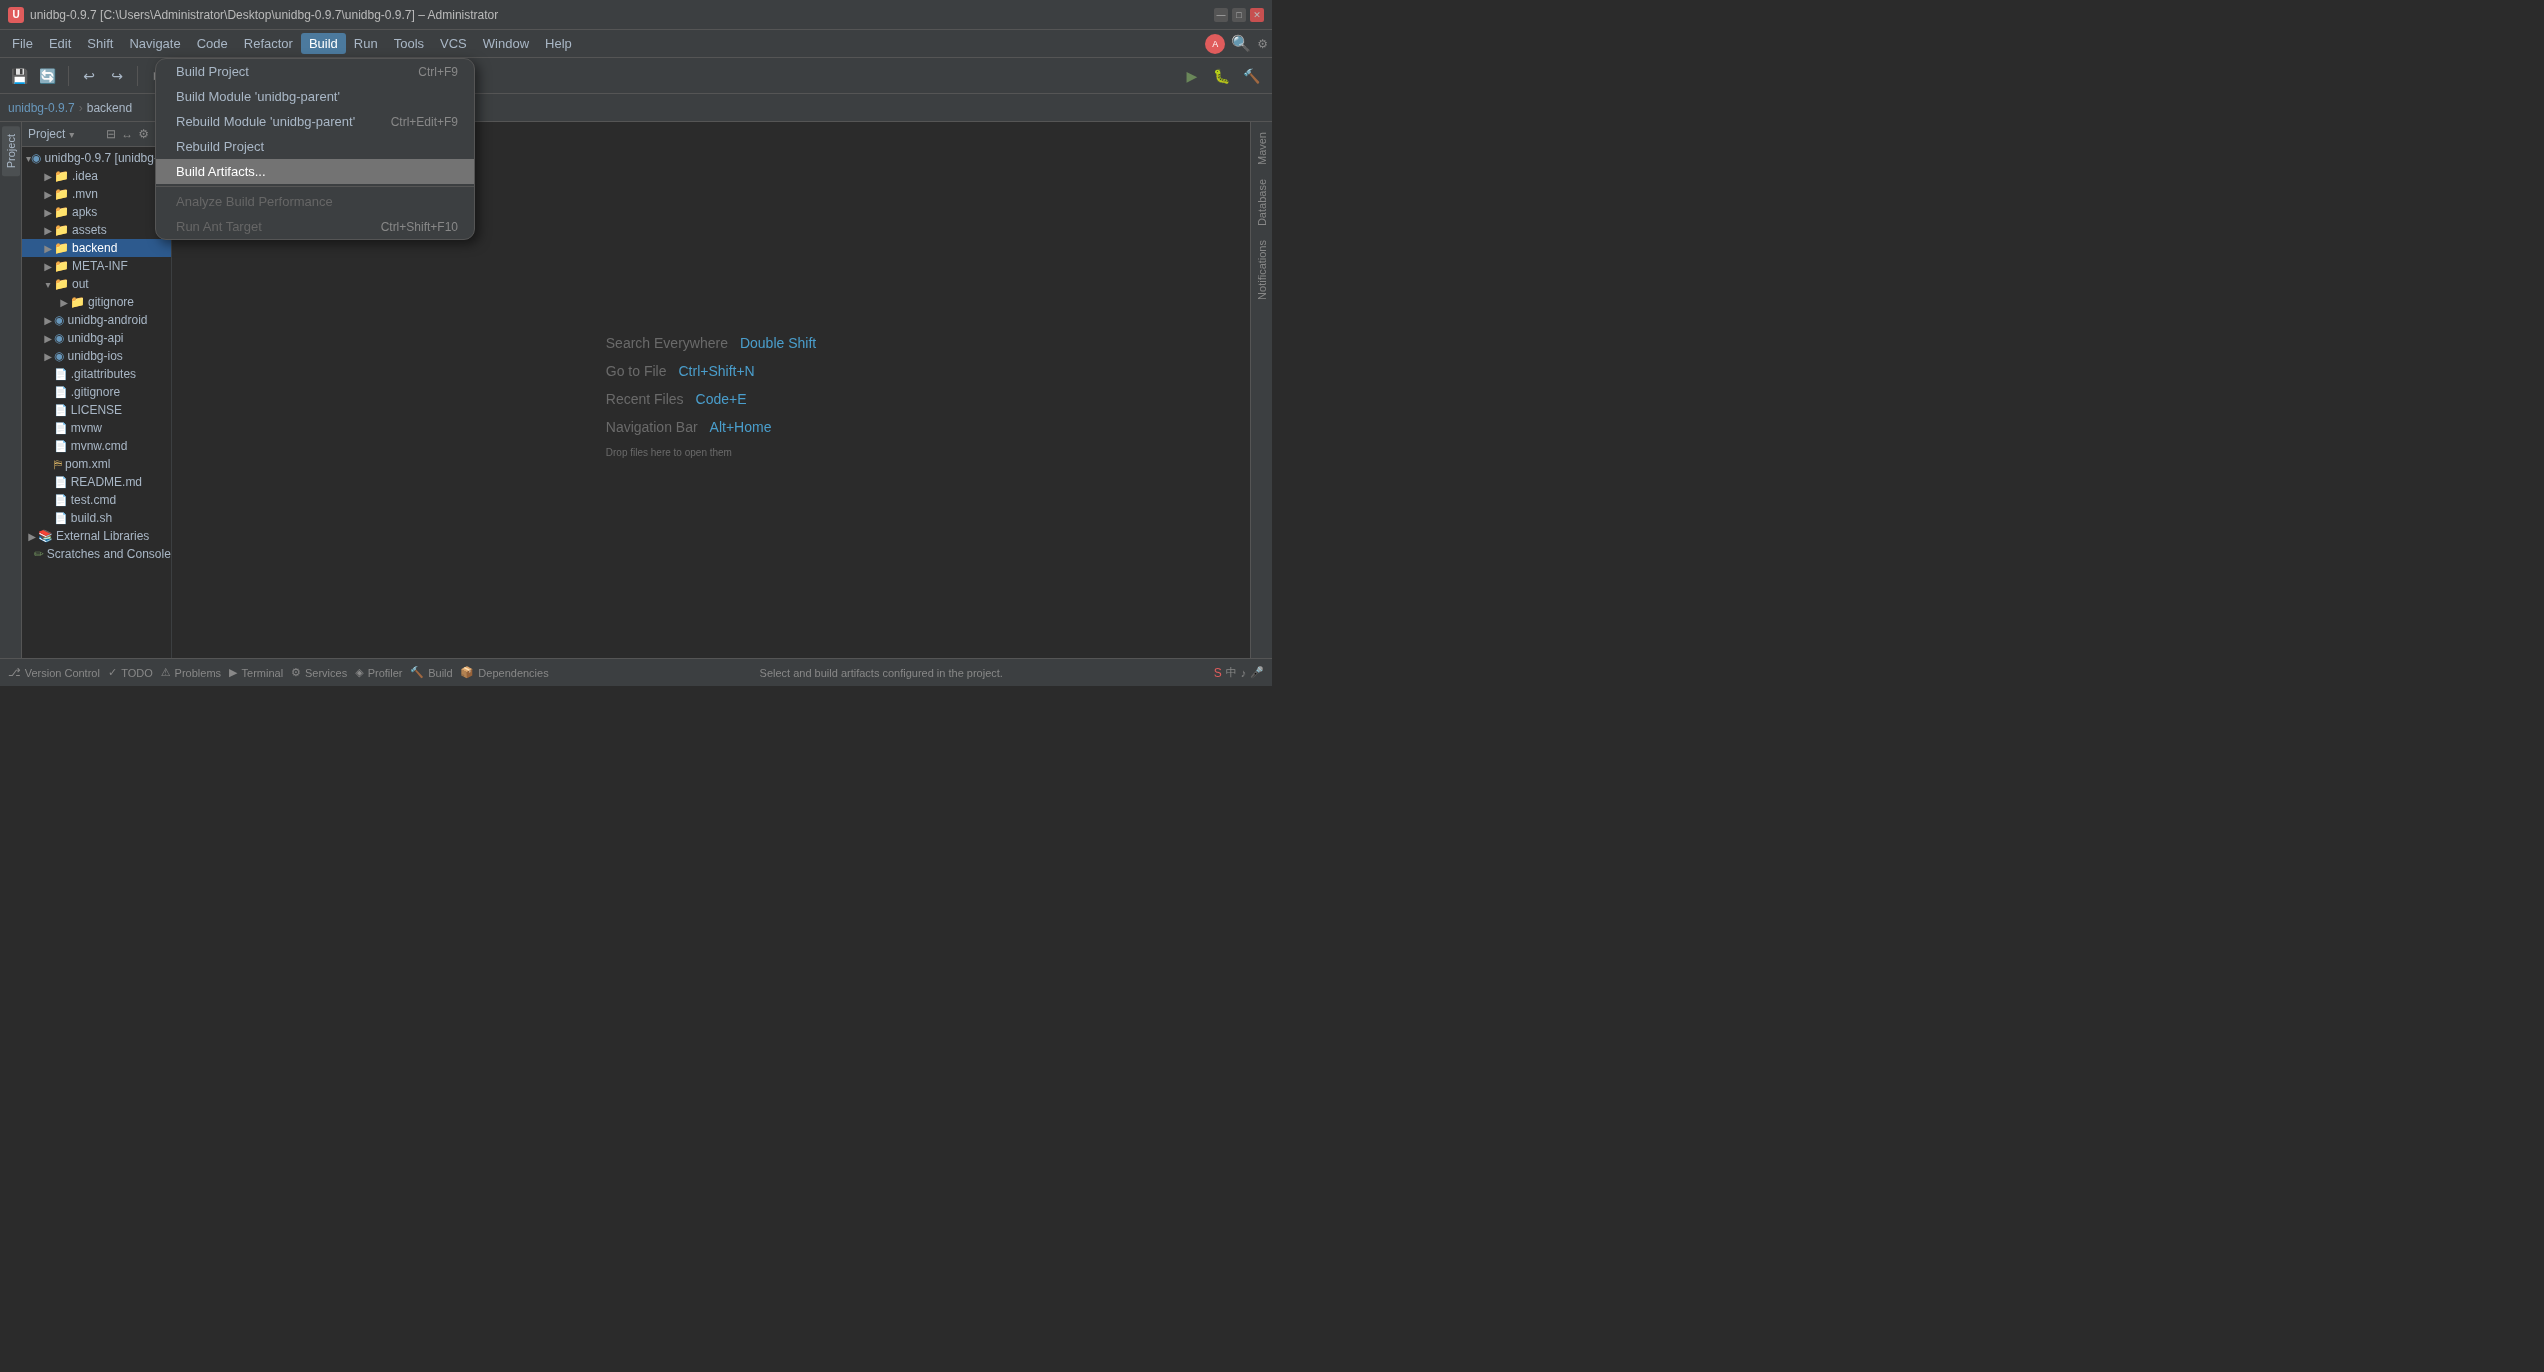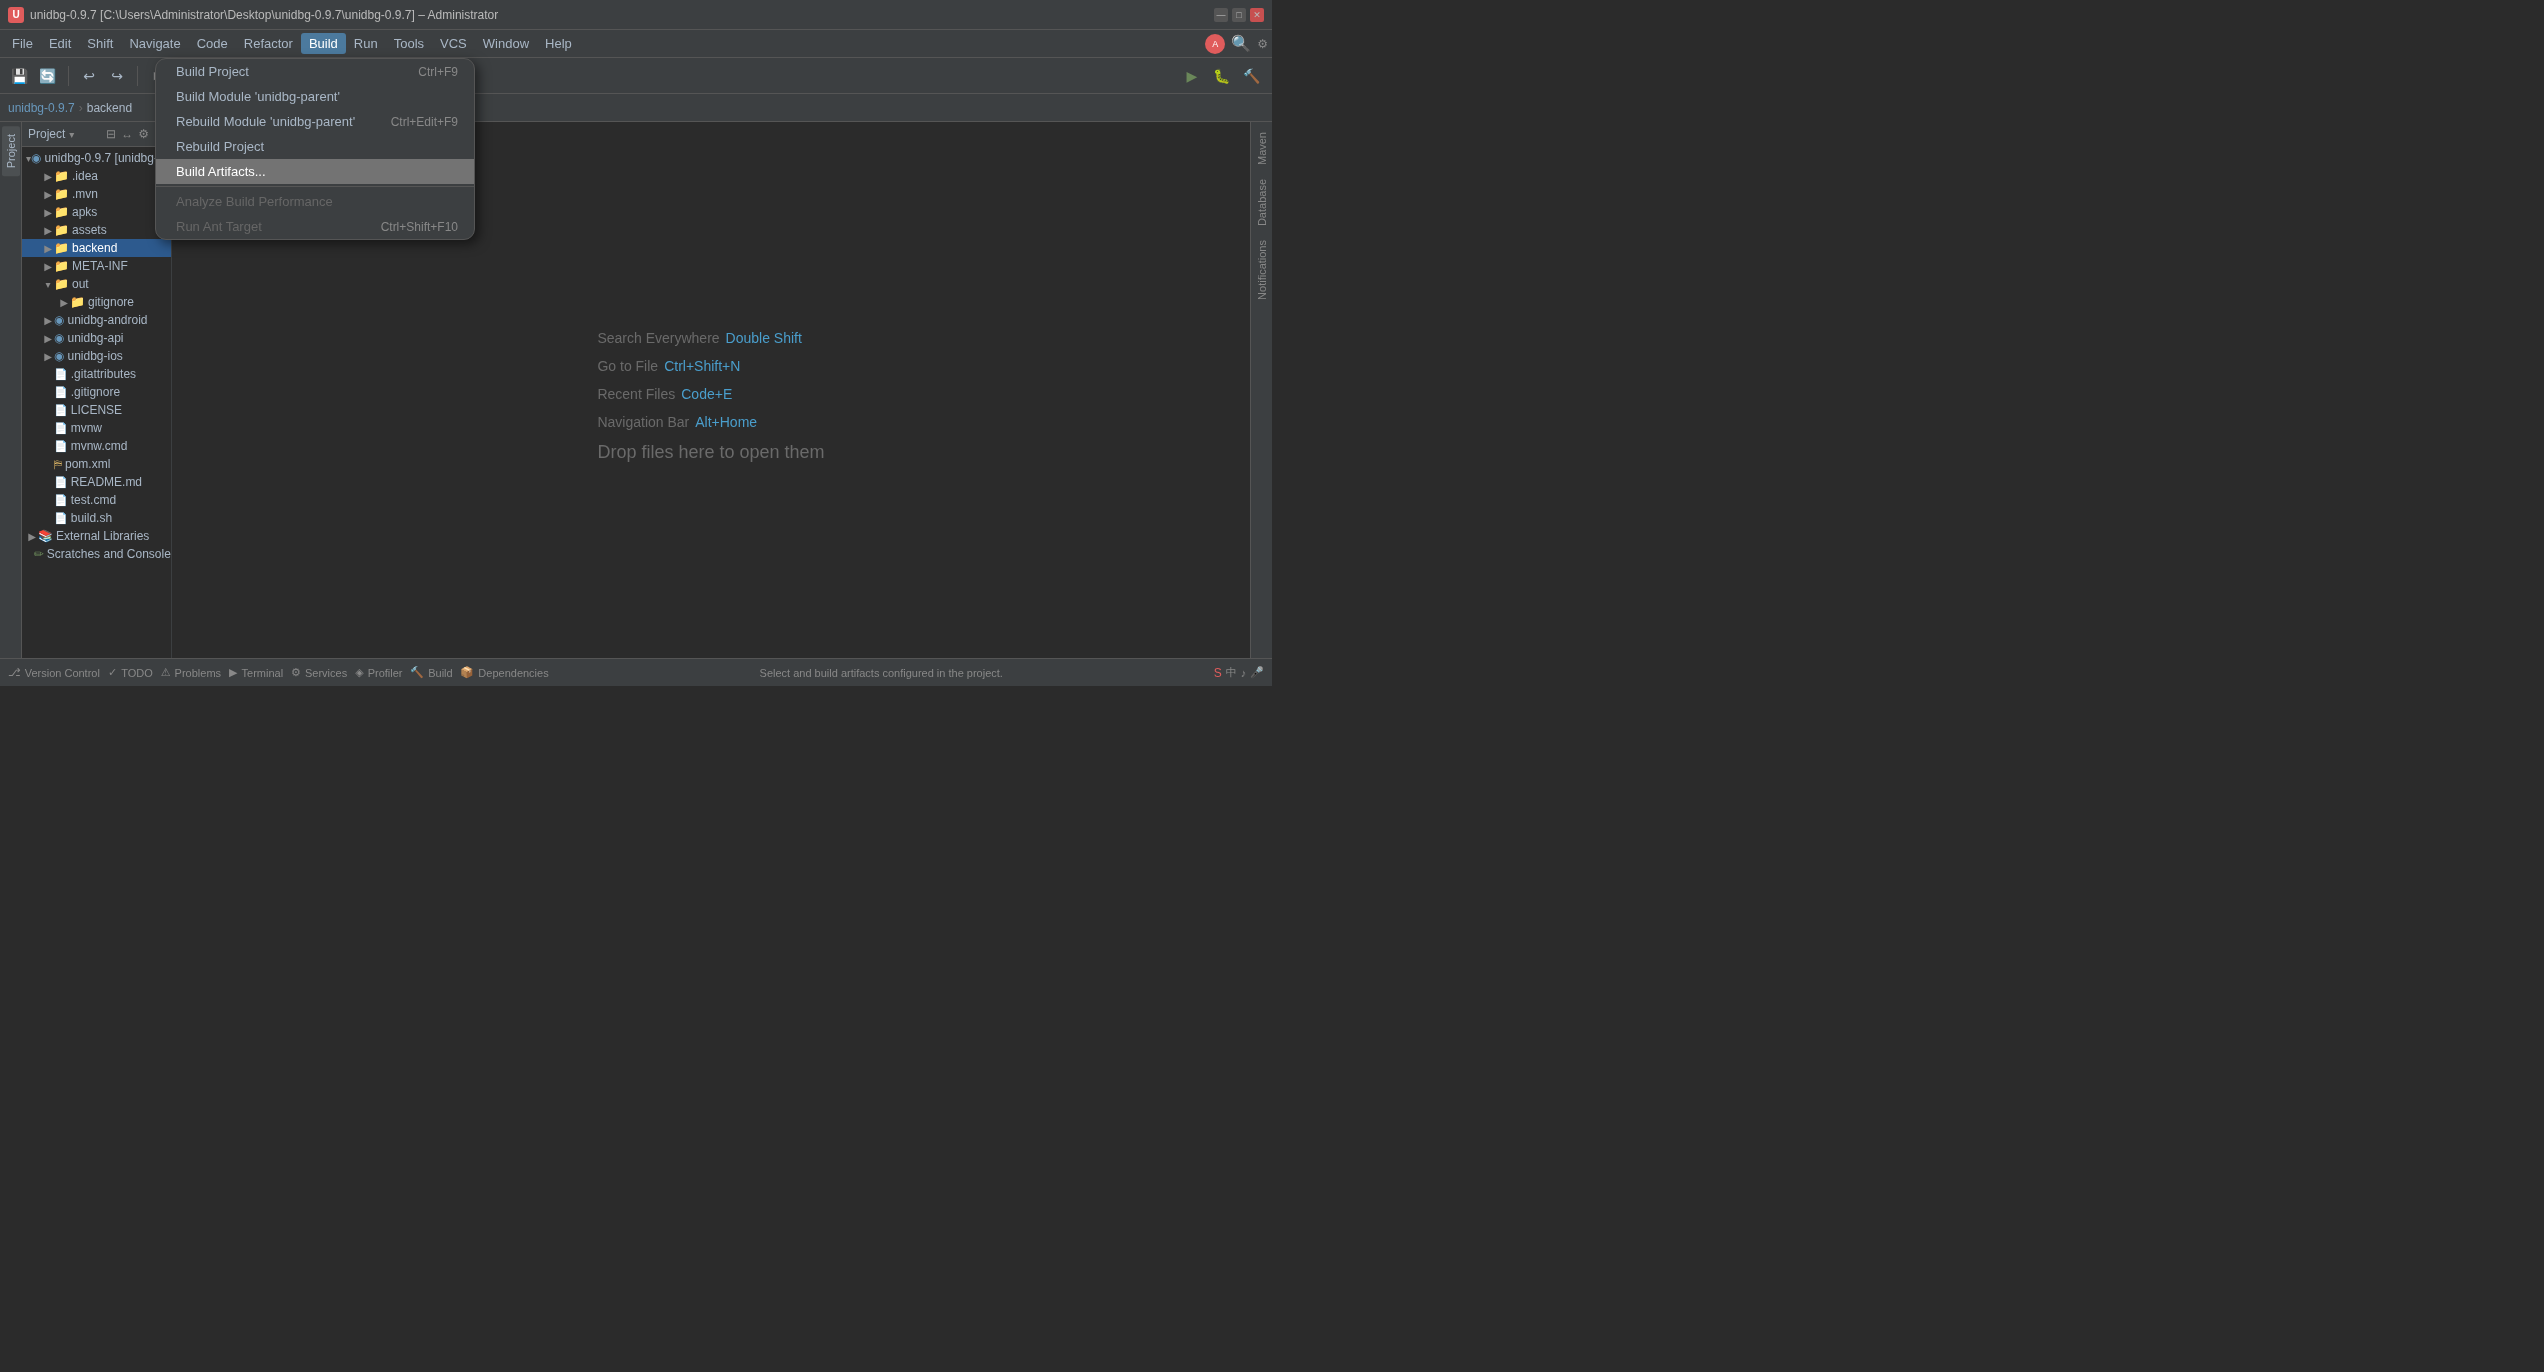--- a/index.html
+++ b/index.html
@@ -216,31 +216,31 @@
       flex-direction: column;
       align-items: center;
       justify-content: center;
     }
     .editor-hints {
       text-align: left;
     }
     .hint-row {
       display: flex;
       align-items: center;
-      gap: 6px;
+      gap: 12px;
       margin: 12px 0;
       font-size: 14px;
       color: #6a6a6a;
     }
     .hint-shortcut {
       color: #4a9ecc;
       font-size: 14px;
     }
     .drop-hint {
-      font-size: 18px;
+      font-size: 10px;
       color: #6a6a6a;
       margin-top: 8px;
     }
 
     
     .right-sidebar {
       width: 22px;
       background: #3c3f41;
       border-left: 1px solid #555;
       display: flex;

